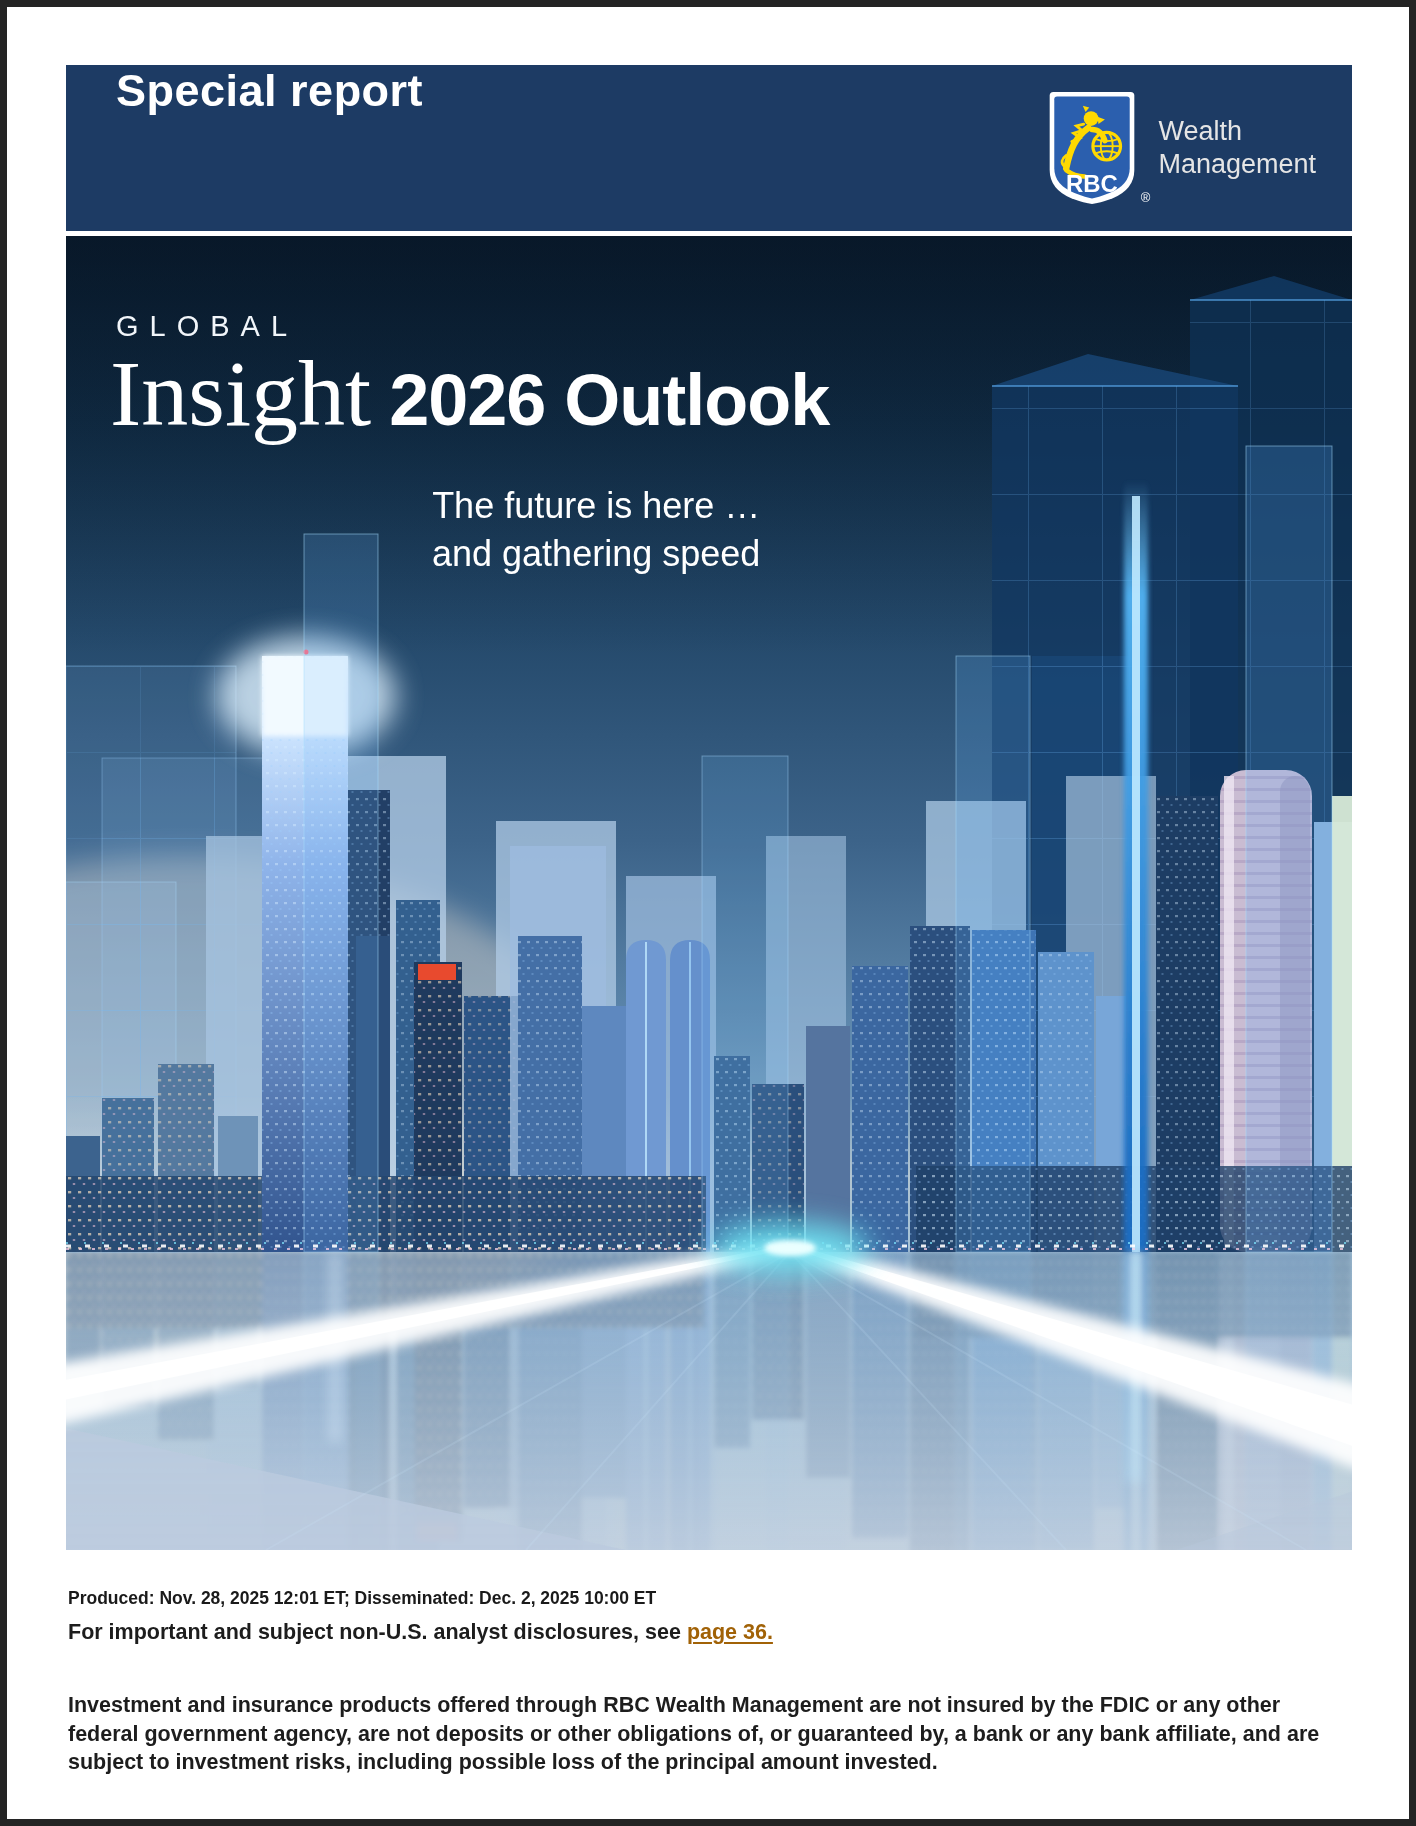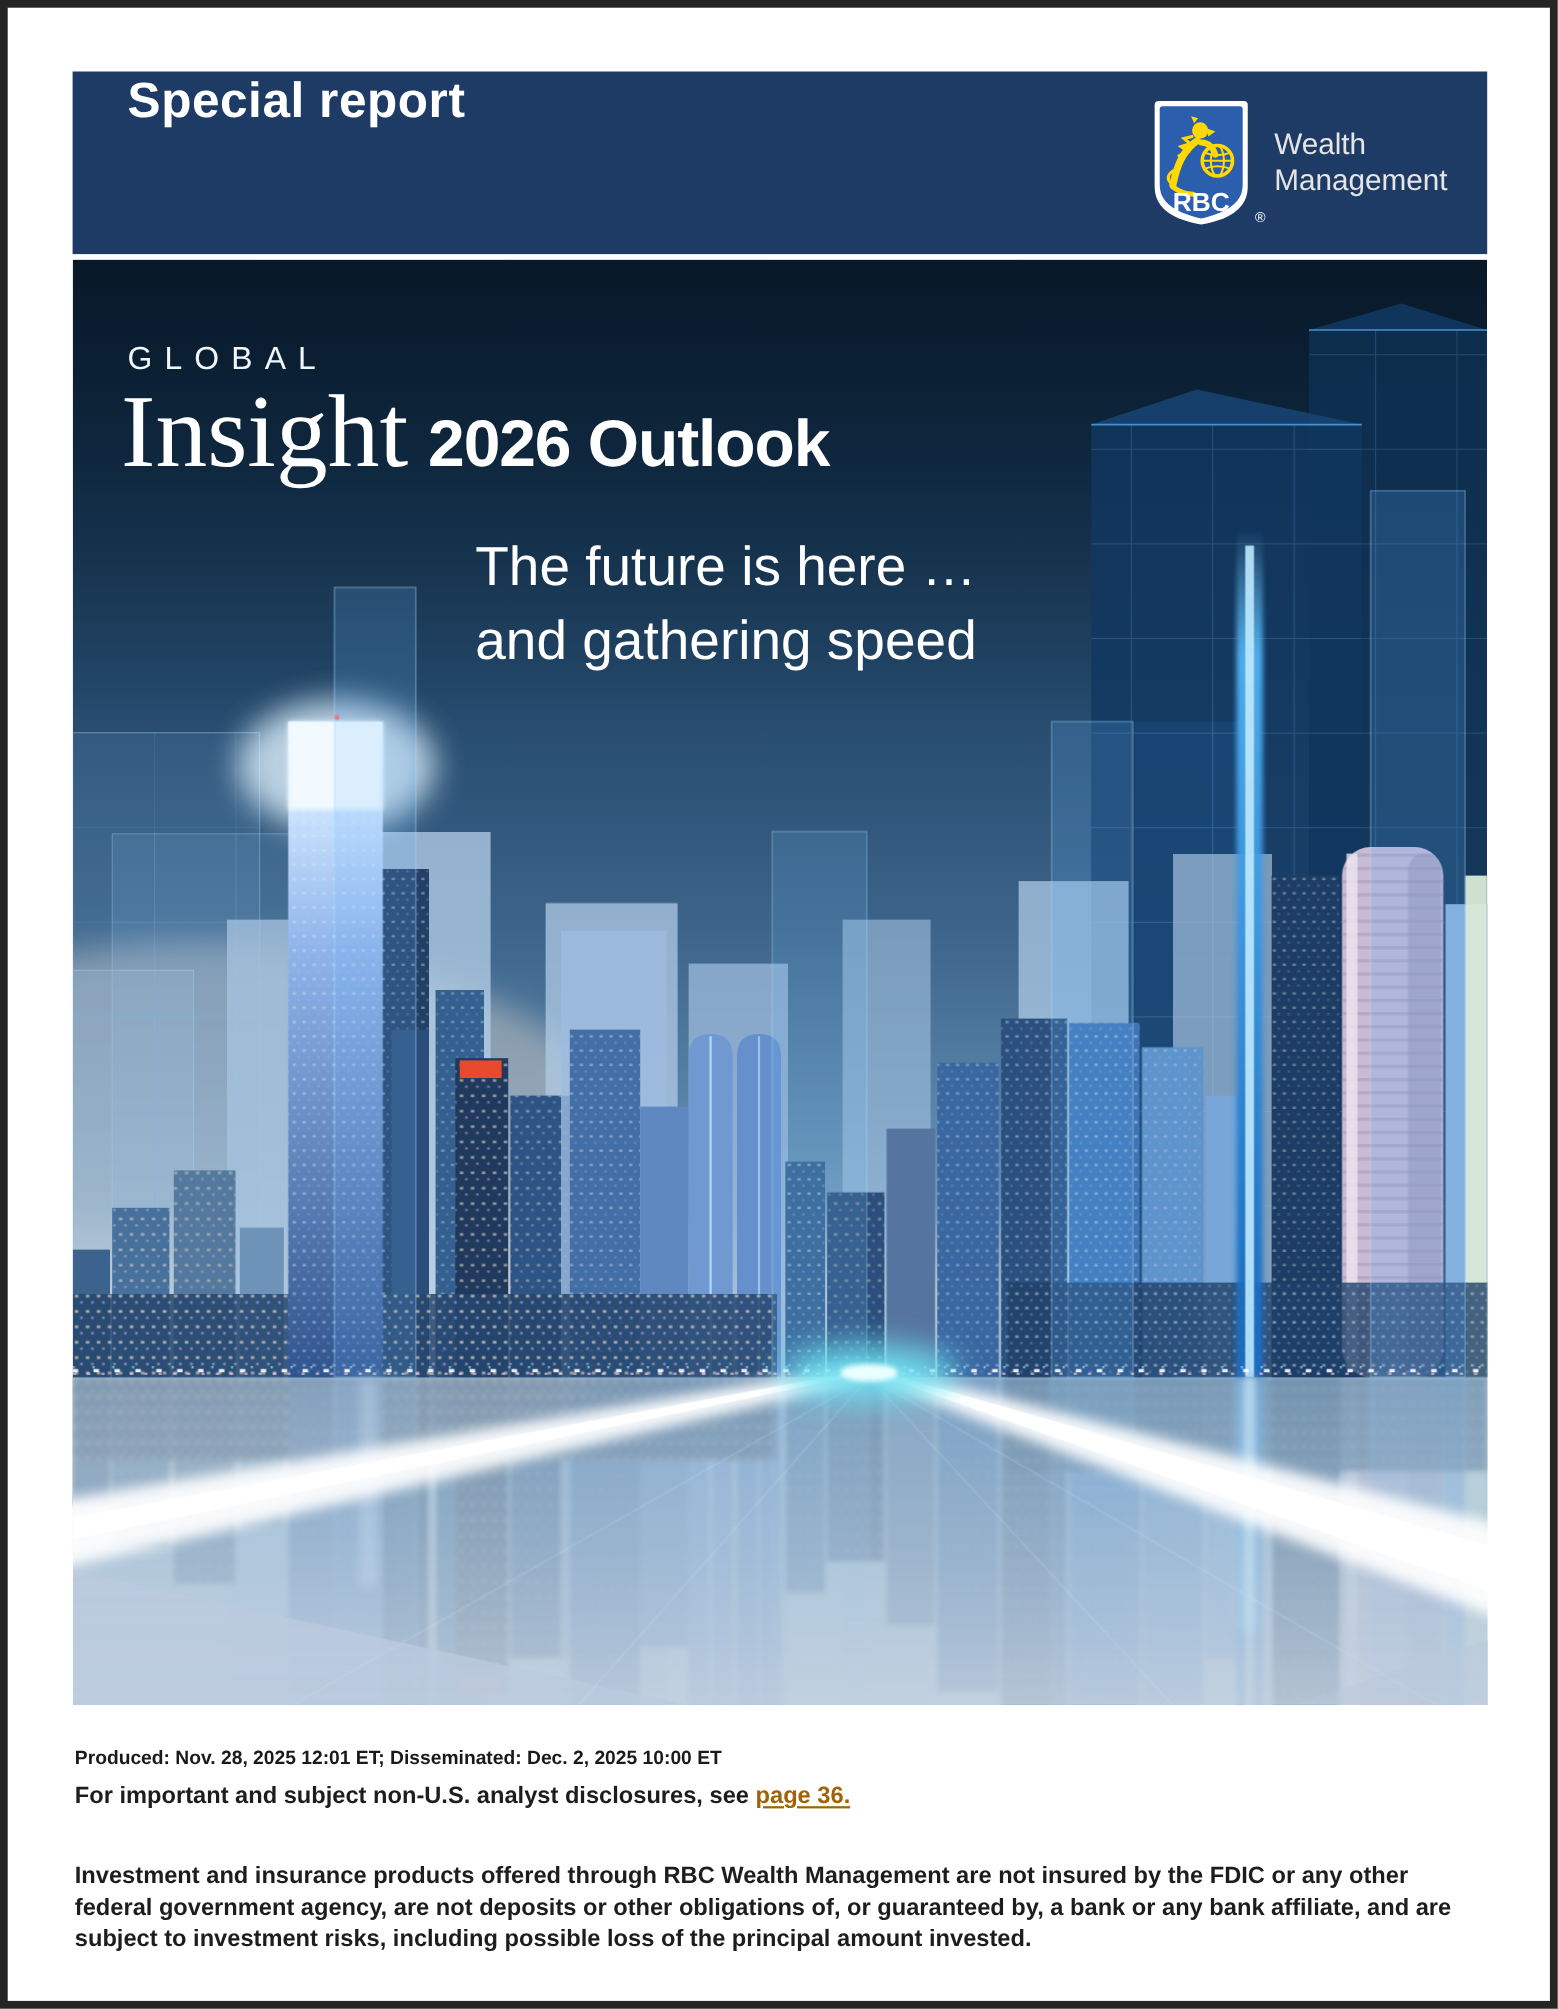--- a/index.html
+++ b/index.html
@@ -17,22 +17,22 @@
   .brand-unit{color:#e5e5e5;font-size:27px;font-weight:400;line-height:1.22;}
   
   .hero{position:absolute;left:59px;top:229px;width:1286px;height:1314px;overflow:hidden;}
   .hero svg.cityscape{position:absolute;left:0;top:0;width:100%;height:100%;display:block;}
   .hero-text{position:absolute;left:0;top:0;width:100%;height:100%;color:#fff;padding-left:10px;}
   .brand-global{position:absolute;left:50px;top:74px;font-size:29px;font-weight:400;
                 letter-spacing:11px;color:#f2f6fa;}
   .title-row{position:absolute;left:44px;top:110px;display:flex;align-items:baseline;gap:18px;
              white-space:nowrap;}
   .brand-insight{font-family:"Liberation Serif",serif;font-weight:400;font-size:94px;line-height:1;}
-  .hero-title{font-size:60px;font-weight:600;letter-spacing:-1px;line-height:1;}
-  .hero-sub{position:absolute;left:366px;top:246px;font-size:50px;font-weight:500;line-height:1.34;}
+  .hero-title{font-size:72px;font-weight:600;letter-spacing:-1px;line-height:1;}
+  .hero-sub{position:absolute;left:366px;top:246px;font-size:36px;font-weight:500;line-height:1.34;text-align:right;}
   
   .produced{position:absolute;left:61px;top:1581px;font-size:17.5px;font-weight:700;color:#1a1a1a;}
   .disclosure{position:absolute;left:61px;top:1613px;font-size:21.5px;font-weight:700;color:#1d1d1d;}
   .doc-link{color:#a16207;font-weight:700;text-decoration:underline;text-underline-offset:3px;}
   .disclaimer{position:absolute;left:61px;top:1684px;width:1286px;font-size:21.5px;
               font-weight:700;color:#1d1d1d;line-height:1.33;}
 </style>
 </head>
 <body>
 

